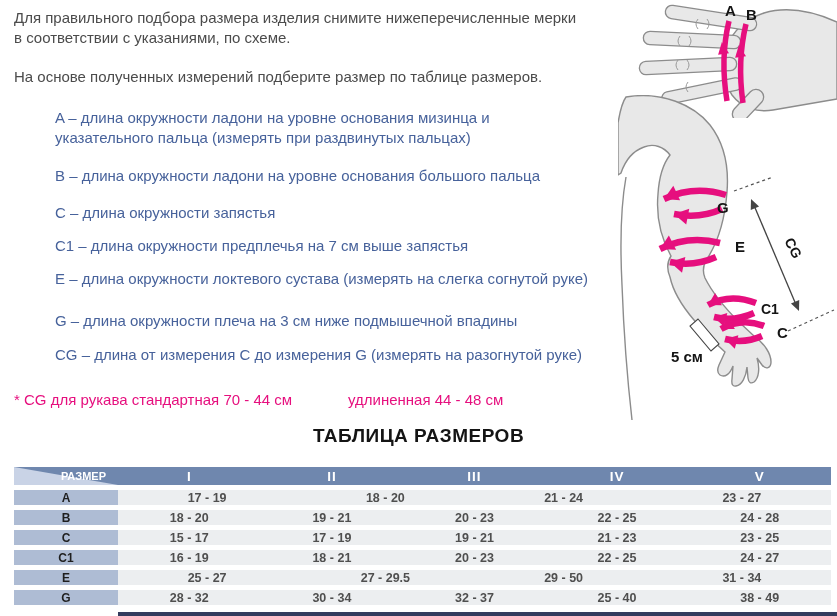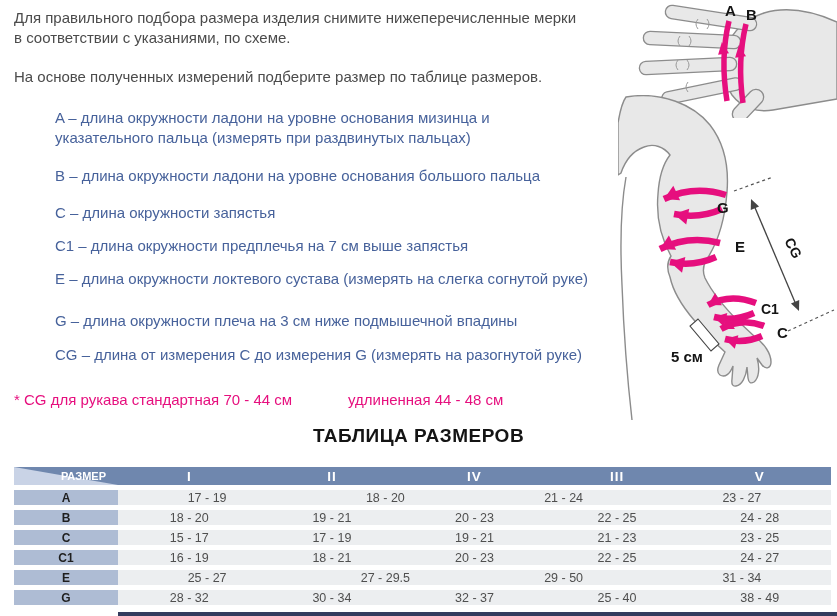--- a/index.html
+++ b/index.html
@@ -22,21 +22,21 @@
   .corner-top { position:absolute; top:3px; right:12px; font-size:11px; font-weight:bold;
                 color:#ffffff; }
   .corner-bottom { position:absolute; bottom:18px; left:7px; font-size:11px; font-weight:bold;
                    color:#2b2b2b; }
   .hcol { flex:1; display:flex; align-items:center; justify-content:center;
           color:#ffffff; font-weight:bold; font-size:13.5px; letter-spacing:1px; }
   .trow { display:flex; height:15px; margin-top:5px; }
   .tlabel { width:104px; background:#aebcd4; font-size:12px; font-weight:bold; color:#1f1f1f;
             display:flex; align-items:center; justify-content:center; }
   .tcell { flex:1; background:#eceef0; font-size:12.5px; color:#4f4f4f;
-           display:flex; align-items:center; justify-content:center; }
+           display:flex; align-items:center; justify-content:center;font-weight:bold; }
   .cut-row { left:118px; top:612px; width:719px; height:4px; background:#333c5e; }
   svg text { font-family:"Liberation Sans","DejaVu Sans",sans-serif; }
 </style>
 </head>
 <body>
 
 <div class="abs para" style="top:8px">Для правильного подбора размера изделия снимите нижеперечисленные мерки в соответствии с указаниями, по схеме.</div>
 <div class="abs para" style="top:67px">На основе полученных измерений подберите размер по таблице размеров.</div>
 
 <div class="abs meas" style="top:108px;width:500px">A – длина окружности ладони на уровне основания мизинца и указательного пальца (измерять при раздвинутых пальцах)</div>
@@ -150,22 +150,22 @@
 
 <div class="abs size-table">
   <div class="thead">
     <div class="corner">
       <div class="corner-light"></div>
       <span class="corner-top">РАЗМЕР</span>
       <span class="corner-bottom">МЕРКА</span>
     </div>
     <div class="hcol">I</div>
     <div class="hcol">II</div>
+    <div class="hcol">III</div>
     <div class="hcol">IV</div>
-    <div class="hcol">III</div>
     <div class="hcol">V</div>
   </div>
 
   <div class="trow">
     <div class="tlabel">A</div>
     <div class="tcell">17 - 19</div>
     <div class="tcell">18 - 20</div>
     <div class="tcell">21 - 24</div>
     <div class="tcell">23 - 27</div>
   </div>

